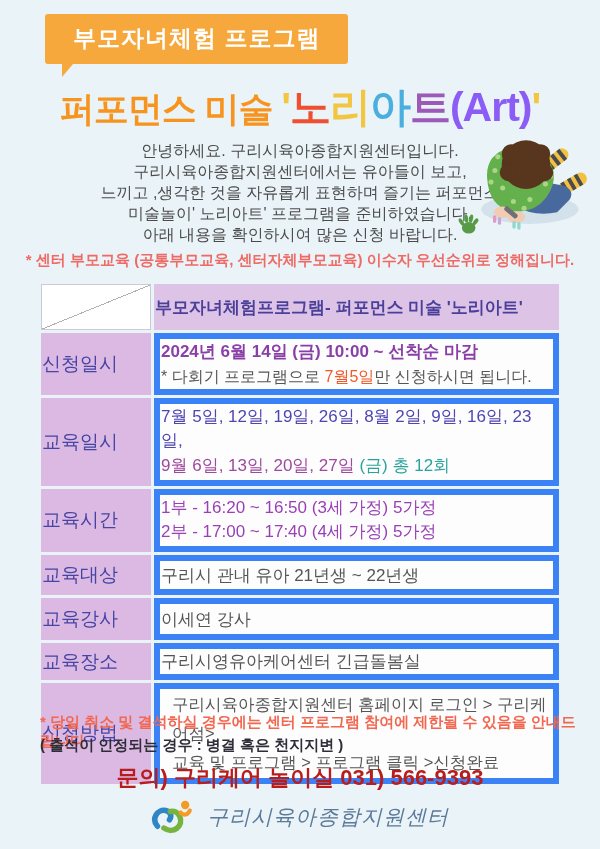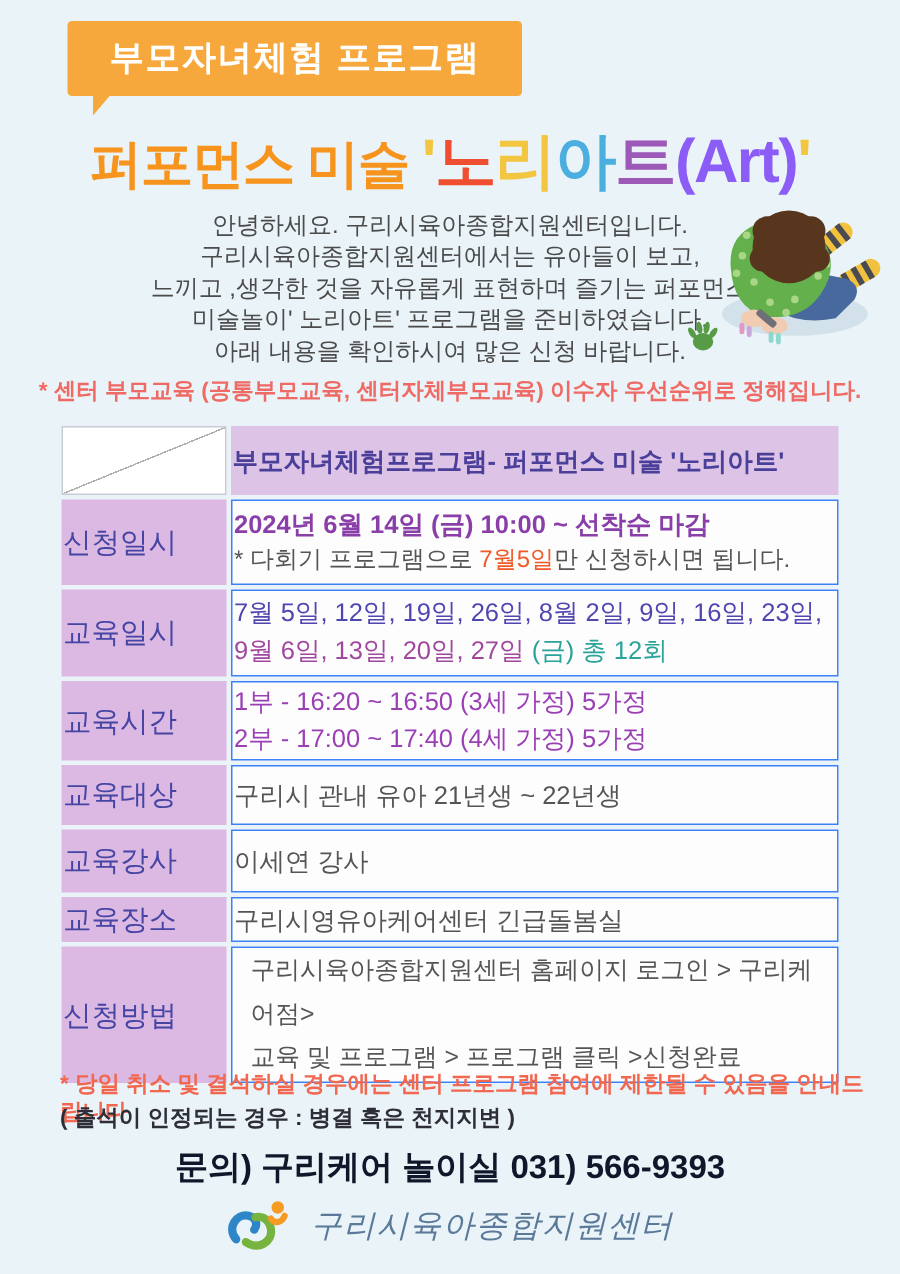--- a/index.html
+++ b/index.html
@@ -31,21 +31,21 @@
   
   .priority{position:absolute;top:251px;left:0;width:100%;text-align:center;
          font-size:15px;font-weight:bold;color:#ef6a64;}
 
   
   .tbl-wrap{position:absolute;top:281px;left:38px;width:524px;}
   table{border-collapse:separate;border-spacing:3px;width:100%;table-layout:fixed;}
   td{vertical-align:middle;}
   .col-label{width:110px;}
   td.lbl{background:#dcb9e3;color:#4645a3;font-size:19px;font-weight:500;}
-  td.val{background:#fdfdfe;border:1px solid #3b82f6;font-size:17px;color:#555;}
+  td.val{background:#fdfdfe;border:6px solid #3b82f6;font-size:17px;color:#555;}
   td.diag{background:
       linear-gradient(to bottom right,transparent 49.5%,#b0b0b0 49.5%,#b0b0b0 50.7%,transparent 50.7%),#fff;
       border:1px solid #c9cbd6;}
   td.hdr{background:#ddc3e6;color:#4a3f99;font-size:17px;font-weight:bold;}
   .h-hdr{height:46px;} .h-apply{height:57px;} .h-dates{height:58px;margin-top:16px;}
   .h-time{height:45px;} .h-target{height:40px;} .h-teacher{height:42px;}
   .h-place{height:30px;} .h-method{height:68px;}
   .v-apply1{color:#8a3fa8;font-weight:bold;font-size:17px;}
   .v-apply2{color:#555;font-size:16px;}
   .hl-red{color:#f05a28;}
@@ -55,21 +55,21 @@
   .v-time{color:#9b3fb5;}
   .lines{line-height:1.45;}
   td.val.method{text-align:left;padding-left:12px;line-height:1.75;font-size:16.5px;margin-top:24px;}
 
   
   .warning{position:absolute;top:713px;left:40px;width:540px;
          font-size:15px;font-weight:bold;color:#f2674f;}
   .attendance{position:absolute;top:736px;left:40px;width:540px;
          font-size:15px;font-weight:bold;color:#2e2e38;}
   .contact{position:absolute;top:763px;left:0;width:100%;text-align:center;
-         font-size:22px;font-weight:bold;color:#0f172a;}
+         font-size:22px;font-weight:bold;color:#b91c1c;}
   .org-row{position:absolute;top:798px;left:0;width:100%;
          display:flex;align-items:center;justify-content:center;gap:8px;}
   .org-name{font-size:21px;color:#5b7a99;letter-spacing:1px;font-style:italic;}
 </style>
 </head>
 <body>
 
 <div class="poster">
 
   <div class="badge">

